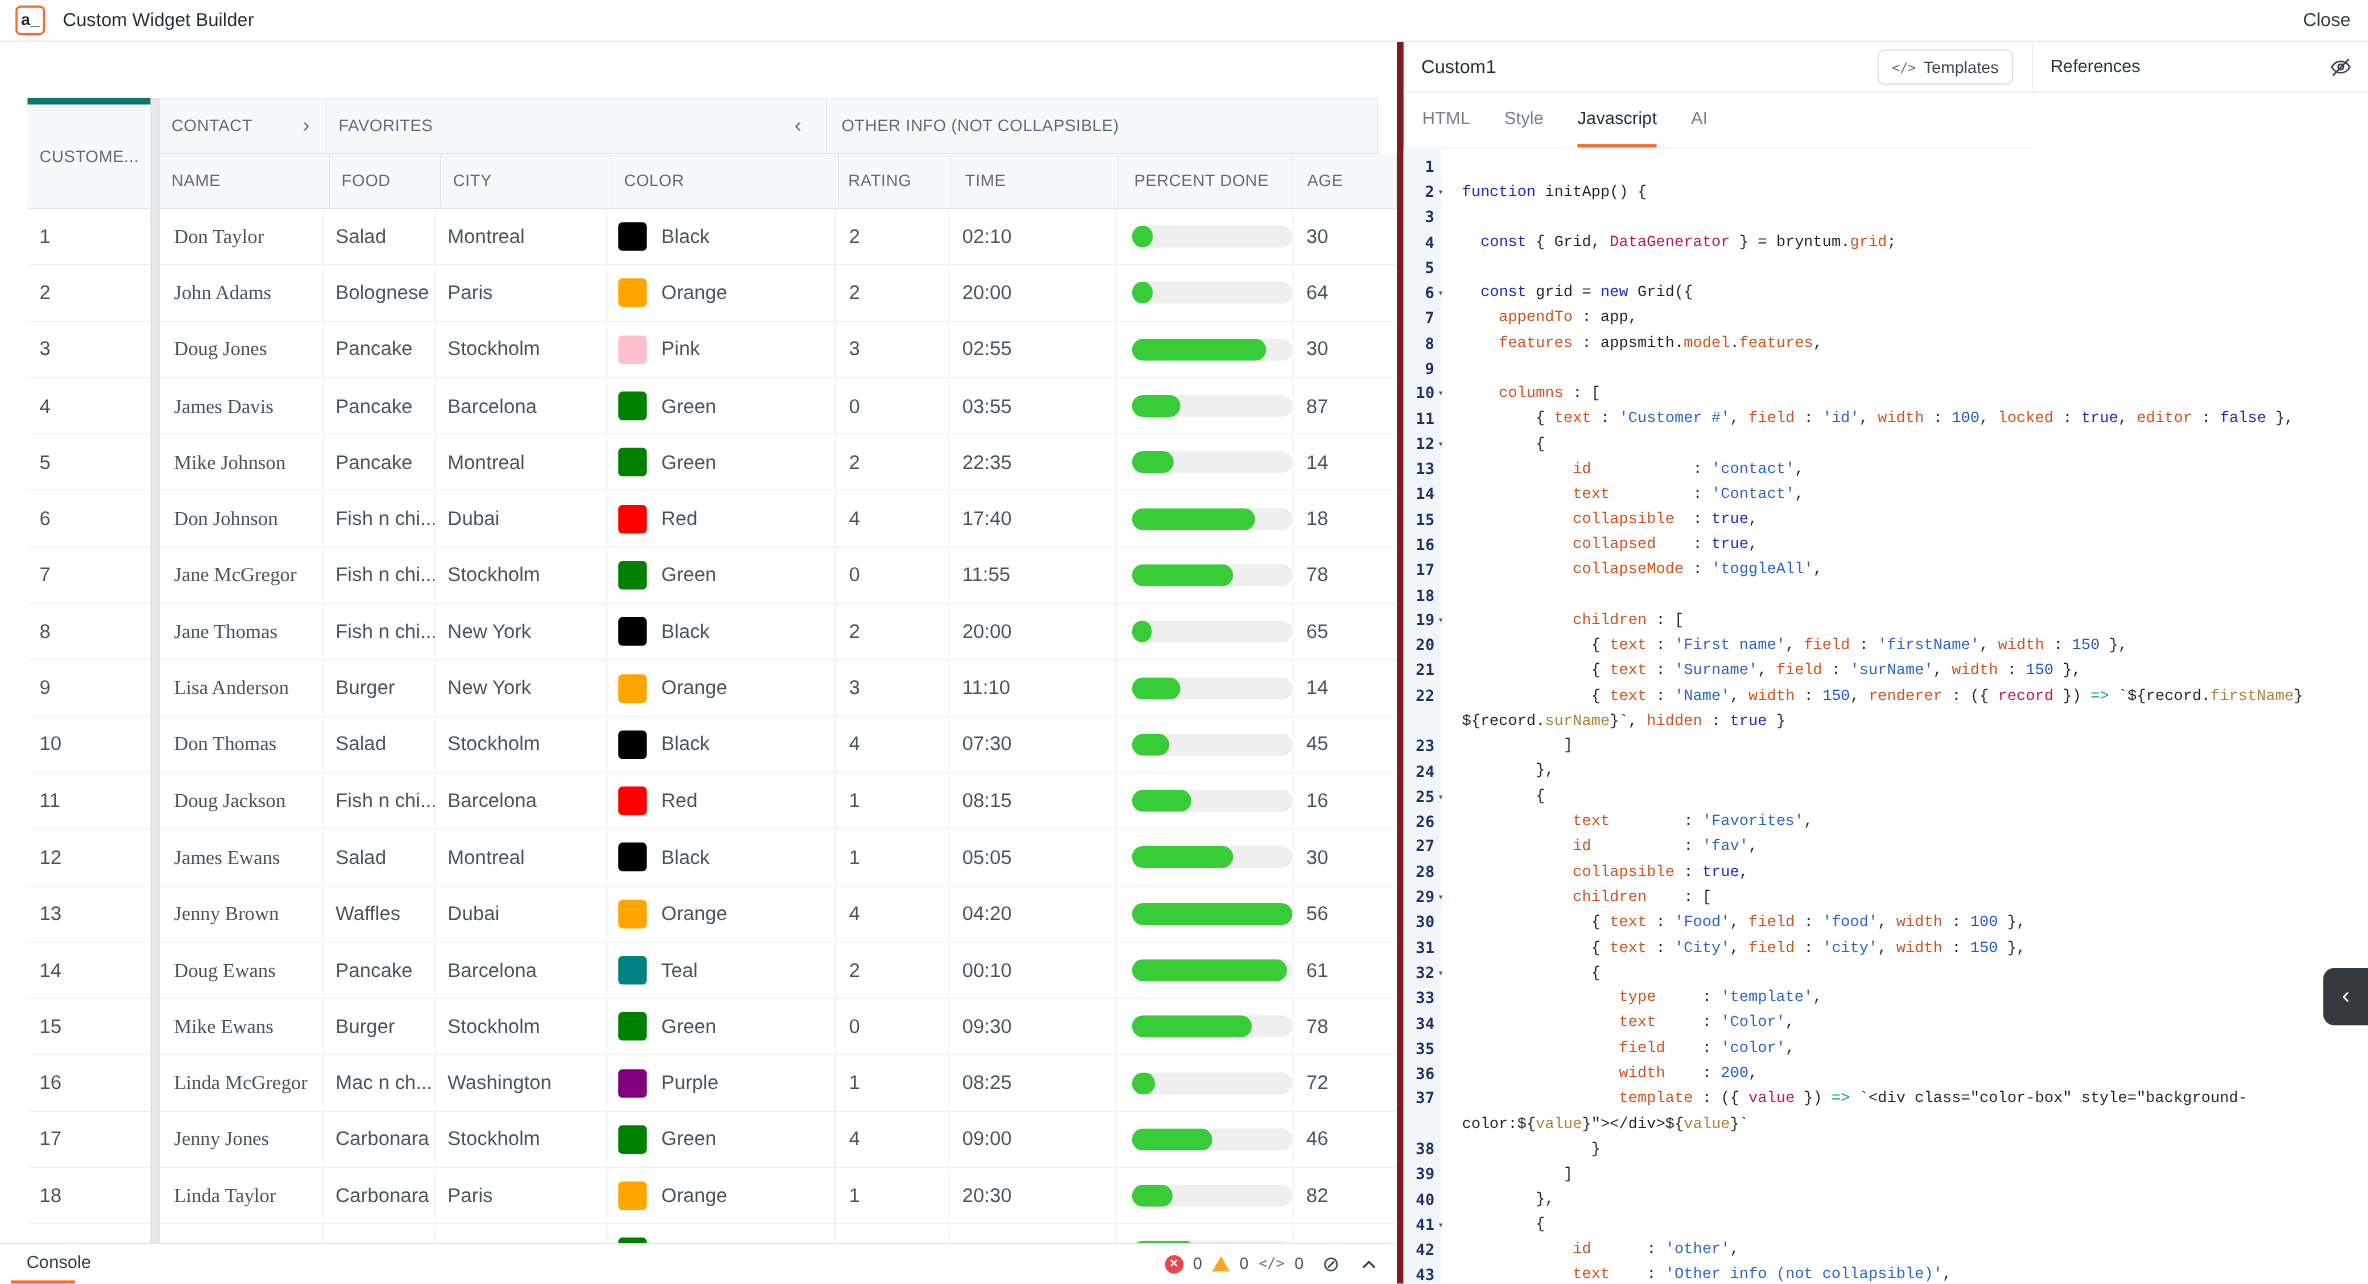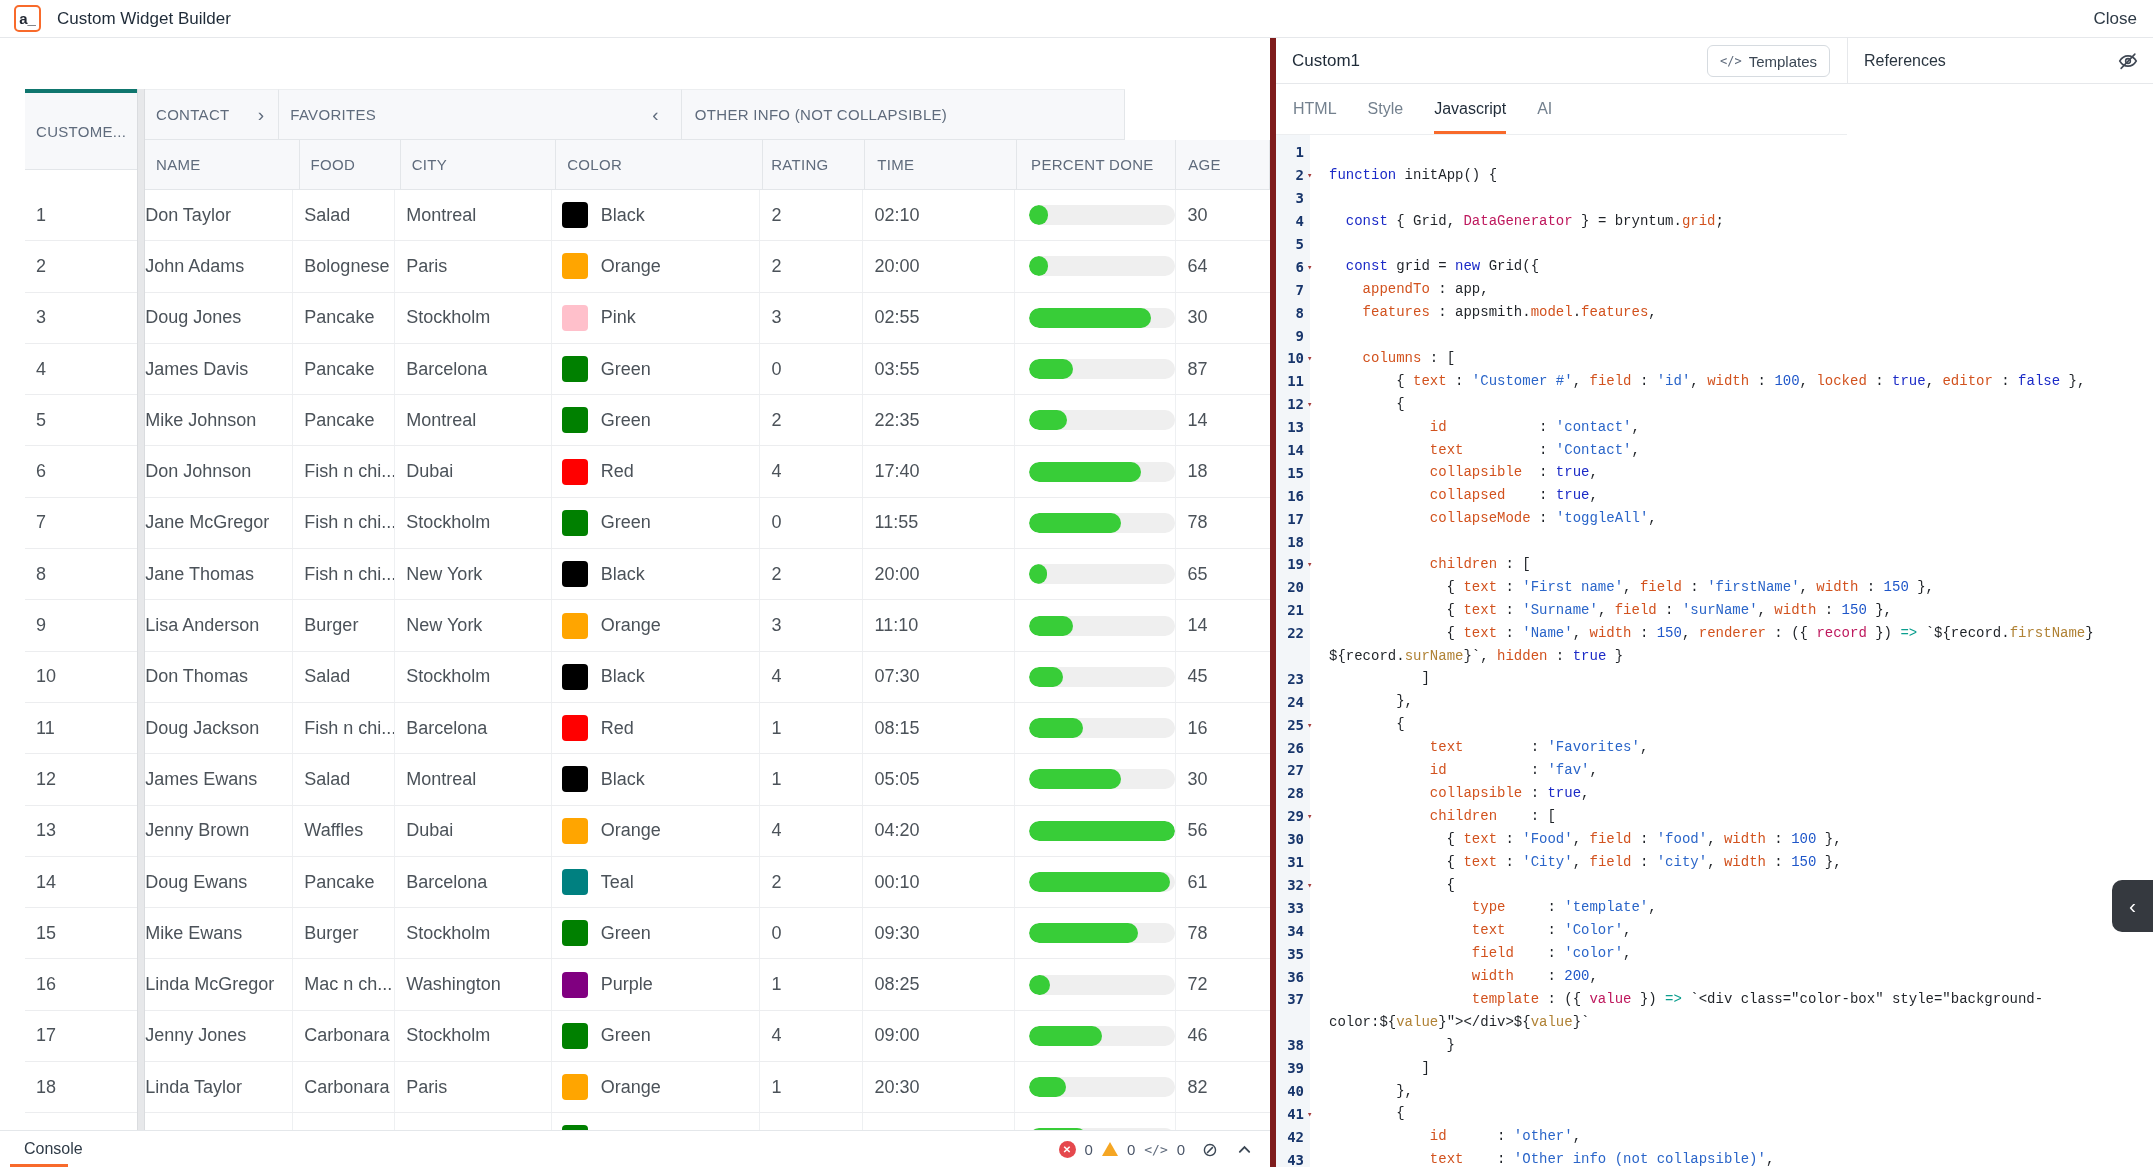--- a/index.html
+++ b/index.html
@@ -12,38 +12,38 @@
             border-bottom:1px solid #e6e8eb; display:flex; align-items:center; background:#fff; z-index:8;}
   .logo { margin-left:14px; width:27px; height:27px; border:2px solid #F86A2B; border-radius:5px;
           display:flex; align-items:center; justify-content:center; font-weight:bold; font-size:15px; color:#222833; background:#fff;}
   .app-title { margin-left:16px; font-size:17px; font-weight:500; color:#1f2b38; }
   .close-btn { position:absolute; right:16px; font-size:17px; color:#2f3b47; cursor:pointer; }
 
   
   #grid { position:absolute; left:0; top:38px; width:1270px; height:1129px; background:#fff; overflow:hidden; }
   .hdr-cell { background:#f7f8fa; color:#5f6b7c; font-size:15px; letter-spacing:.3px;
               display:flex; align-items:center; border-right:1px solid #e3e6e9; border-bottom:1px solid #e3e6e9; }
-  #hdr-customer { position:absolute; left:25px; top:51px; width:112px; height:81px; padding-left:11px;
-                  border-top:4px solid #0f766e; border-right:none; }
-  #hdr-groups { position:absolute; left:145px; top:51px; width:980px; height:51px; display:flex; overflow:hidden;text-align:center; }
+  #hdr-customer { position:absolute; left:25px; top:51px; width:112px; height:101px; padding-left:11px;
+                  border-top:6px solid #0f766e; border-right:none; }
+  #hdr-groups { position:absolute; left:145px; top:51px; width:1108px; height:51px; display:flex; overflow:hidden;text-align:center; }
   #hdr-groups .hdr-cell { border-top:1px solid #eceef0; }
   #hdr-subs   { position:absolute; left:145px; top:102px; width:1125px; height:50px; display:flex; overflow:hidden; }
   .hdr-cell .lbl { padding-left:11px; white-space:nowrap; }
   .grp-chevron { margin-left:auto; font-size:19px; color:#5f6b7c; line-height:1; }
 
   #col-strip { position:absolute; left:137px; top:51px; width:8px; height:1041px;
                background:#e7e8ea; border-left:1px solid #dadcdf; border-right:1px solid #dadcdf; z-index:3; }
 
   #grid-body { position:absolute; left:25px; top:152px; width:1245px; height:940px; overflow:hidden; }
   .grow { display:flex; height:51.3px; border-bottom:1px solid #ecedef; background:#fff; }
   .gc { display:flex; align-items:center; font-size:18px; color:#4b5259; white-space:nowrap; overflow:hidden; }
   .gc.bordered { border-right:1px solid #eef0f2; }
   .c-id      { width:112px; padding-left:11px; }
   .c-spacer  { width:8px; }
-  .c-name    { width:165px; padding-left:7px; }
+  .c-name    { width:165px; padding-left:20px;font-family:Liberation Serif, serif; }
   .c-food    { width:108px; padding-left:11px; }
   .c-city    { width:166px; padding-left:11px; }
   .c-color   { width:221px; padding-left:10px; }
   .c-rating  { width:109px; padding-left:12px; }
   .c-time    { width:162px; padding-left:12px; }
   .c-percent { width:170px; padding-left:14px; }
   .c-age     { width:100px; padding-left:12px; }
   .swatch { width:26px; height:26px; border-radius:4px; margin-right:13px; flex:none; }
   .bar-track { width:147px; height:20px; border-radius:10px; background:#efefef; overflow:hidden; }
   .bar-fill  { height:20px; border-radius:10px; }

